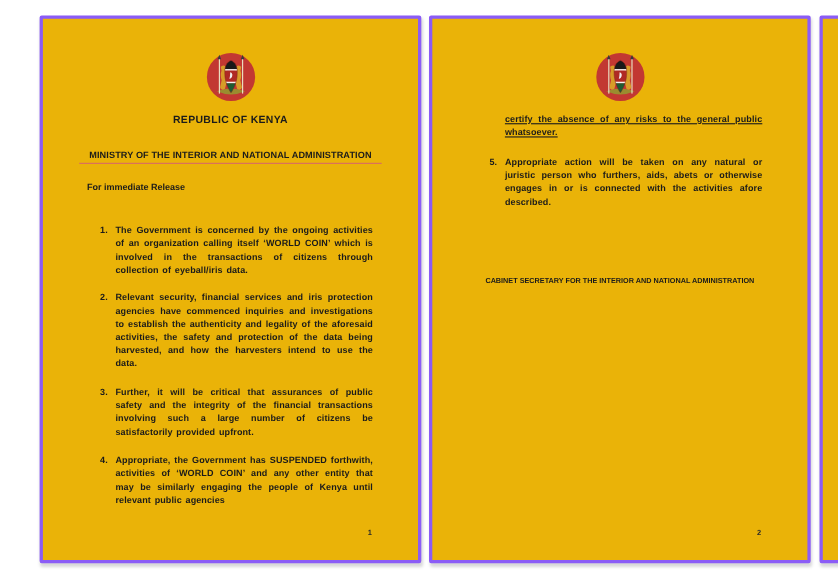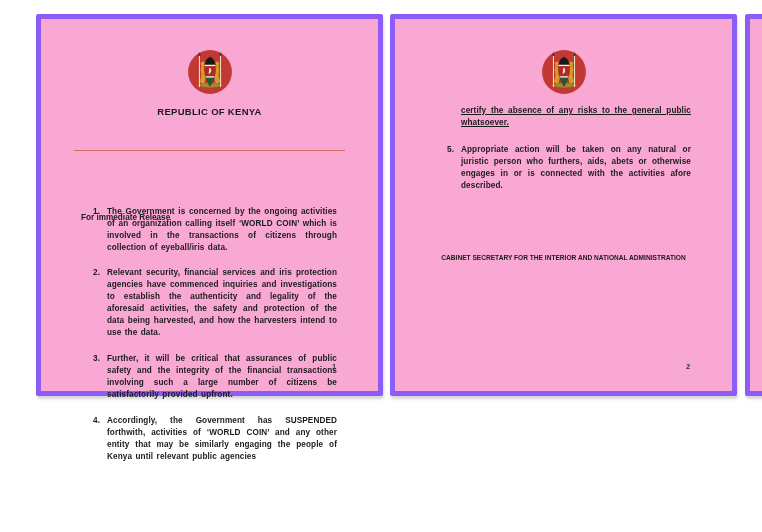--- a/index.html
+++ b/index.html
@@ -1,37 +1,37 @@
 <!DOCTYPE html>
 <html><head>
 <meta charset="utf-8">
 <style>
   * { margin:0; padding:0; box-sizing:border-box; }
   html,body { width:762px; height:532px; background:#ffffff; overflow:hidden;
               font-family:"Liberation Sans", sans-serif; }
   .stage { position:relative; width:762px; height:532px; background:#ffffff; }
 
-  .page { position:absolute; top:14px; height:382px; background:#f9a8d4;
-          border:5px solid #8b5cf6; border-radius:2px;
+  .page { position:absolute; top:14px; height:498px; background:#eab308;
+          border:3px solid #8b5cf6; border-radius:2px;
           box-shadow:1px 3px 3px rgba(0,0,0,0.16); color:#1b1b1b; }
   .page-1 { left:36px;  width:347px; }
   .page-2 { left:390px; width:347px; }
   .page-3 { left:745px; width:40px; }
 
   .emblem { position:absolute; top:30px; left:50%; transform:translateX(-50%);
             width:46px; height:46px; }
 
   .republic-title { position:absolute; top:87px; left:0; right:0;
             text-align:center; font-size:9.5px; font-weight:700; letter-spacing:0.3px; }
   .ministry-title { position:absolute; top:119px; left:0; right:0;
             text-align:center; font-size:8.3px; font-weight:700; letter-spacing:0.1px; }
   .red-rule { position:absolute; top:131px; left:33px; right:33px; height:1px; }
 
   .release-block { position:absolute; top:147px; left:40px; right:41px;
-            font-size:8.2px; font-weight:700; line-height:13px;margin-top:45px; }
+            font-size:8.2px; font-weight:700; line-height:13px; }
 
   .body-text { font-size:8.2px; font-weight:700; line-height:12px;
             letter-spacing:0.1px; word-spacing:1px; }
   .item { position:absolute; left:40px; right:41px; display:flex; }
   .item-num { flex:0 0 26px; padding-left:12px; }
   .item-body { flex:1; text-align:justify; }
 
   .p1-item-1 { top:187px; }
   .p1-item-2 { top:248px; }
   .p1-item-3 { top:334px; }
@@ -84,20 +84,21 @@
 <div class="stage">
 
   <div class="page page-1">
 
     <svg class="emblem">
       <use href="#kenya-emblem" xlink:href="#kenya-emblem"></use>
     </svg>
 
     <div class="republic-title">REPUBLIC OF KENYA</div>
 
+    <div class="ministry-title">MINISTRY OF THE INTERIOR AND NATIONAL ADMINISTRATION</div>
 
     <div class="red-rule" id="red-rule" style="background: rgb(217, 106, 99);"></div>
 
     <div class="release-block">
       <div>For immediate Release</div>
     </div>
 
     <div class="item body-text p1-item-1">
       <span class="item-num">1.</span>
       <div class="item-body">The Government is concerned by the ongoing activities of an organization calling itself ‘WORLD COIN’ which is involved in the transactions of citizens through collection of eyeball/iris data.</div>
@@ -108,21 +109,21 @@
       <div class="item-body">Relevant security, financial services and iris protection agencies have commenced inquiries and investigations to establish the authenticity and legality of the aforesaid activities, the safety and protection of the data being harvested, and how the harvesters intend to use the data.</div>
     </div>
 
     <div class="item body-text p1-item-3">
       <span class="item-num">3.</span>
       <div class="item-body">Further, it will be critical that assurances of public safety and the integrity of the financial transactions involving such a large number of citizens be satisfactorily provided upfront.</div>
     </div>
 
     <div class="item body-text p1-item-4">
       <span class="item-num">4.</span>
-      <div class="item-body">Accordingly, the Government has SUSPENDED forthwith, activities of ‘WORLD COIN’ and any other entity that may be similarly engaging the people of Kenya until relevant public agencies</div>
+      <div class="item-body">Appropriate, the Government has SUSPENDED forthwith, activities of ‘WORLD COIN’ and any other entity that may be similarly engaging the people of Kenya until relevant public agencies</div>
     </div>
 
     <div class="page-number">1</div>
   </div>
 
   <div class="page page-2">
 
     <svg class="emblem">
       <use href="#kenya-emblem" xlink:href="#kenya-emblem"></use>
     </svg>

